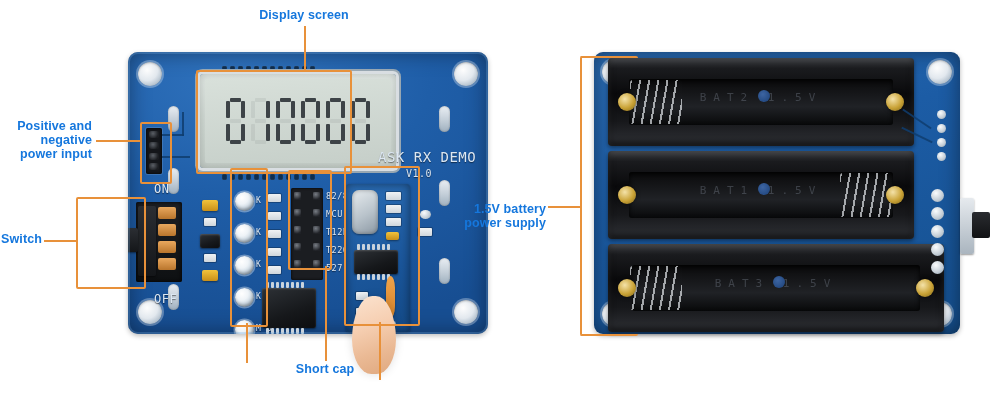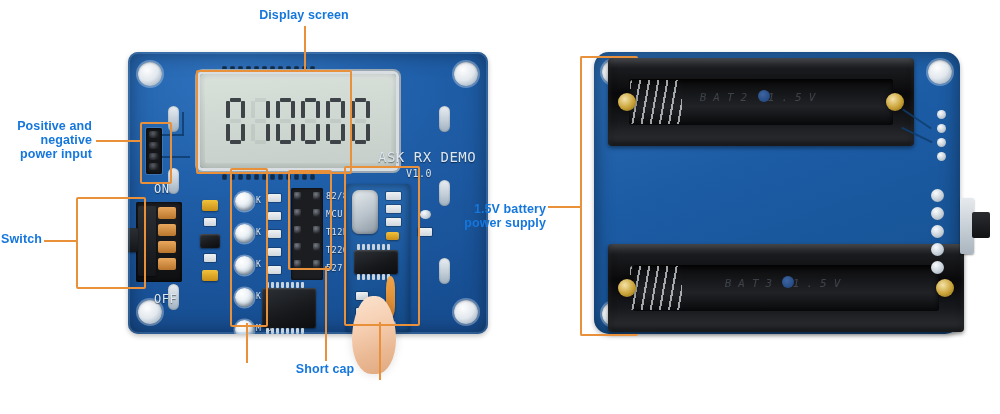--- a/index.html
+++ b/index.html
@@ -113,23 +113,23 @@
            border-radius:50%/12px;box-shadow:0 1px 2px rgba(0,0,0,.4);}
 
   
   .finger{position:absolute;border-radius:46% 46% 44% 44%/56% 56% 44% 44%;
           background:linear-gradient(160deg,#fbe3cf 0%,#f6cfb2 38%,#eab994 70%,#dfa87f 100%);
           box-shadow:0 0 10px rgba(0,0,0,.13);}
   .nail{position:absolute;border-radius:50%/60% 60% 40% 40%;
         background:linear-gradient(170deg,#fcefe3,#f3d6bf);opacity:.75;}
 
   
-  .batboard{position:absolute;border-radius:15px;
+  .batboard{position:absolute;border-radius:9px;
         background:linear-gradient(160deg,#2a6cb4 0%,#1c5ca5 40%,#15508f 100%);
-        box-shadow:inset 0 0 20px rgba(0,0,0,.45),0 2px 5px rgba(0,0,0,.28);font-style:italic;}
+        box-shadow:inset 0 0 20px rgba(0,0,0,.45),0 2px 5px rgba(0,0,0,.28);}
   .holder{position:absolute;border-radius:4px;
         background:linear-gradient(180deg,#3a3c40 0%,#1a1b1e 12%,#0a0a0c 40%,#17181b 72%,#303237 100%);
         box-shadow:inset 0 2px 6px rgba(255,255,255,.12), inset 0 -3px 7px rgba(0,0,0,.8),
                     0 2px 4px rgba(0,0,0,.45);}
   .holder .cav{position:absolute;left:7%;right:7%;top:24%;height:52%;border-radius:3px;
         background:linear-gradient(180deg,#0a0a0b,#202226 60%,#08090a);
         box-shadow:inset 0 2px 5px rgba(0,0,0,.9);}
   .holder .btxt{position:absolute;left:0;right:0;top:38%;text-align:center;
         color:rgba(150,160,175,.30);font-size:11px;letter-spacing:7px;
         font-family:"DejaVu Sans Mono",monospace;}
@@ -406,22 +406,30 @@
 
     <div class="holder" style="left:14px;top:6px;width:306px;height:88px;">
       <div class="cav"></div>
       <div class="btxt">BAT2  1.5V</div>
       <div class="dot"></div>
       <div class="spring" style="left:22px;"></div>
       <div class="btncap" style="left:10px;"></div>
       <div class="btncap" style="right:10px;"></div>
     </div>
 
-
-    <div class="holder" style="left:14px;top:192px;width:336px;height:88px;padding-left:20px;">
+    <div class="holder" style="left:14px;top:99px;width:306px;height:88px;">
+      <div class="cav"></div>
+      <div class="btxt">BAT1  1.5V</div>
+      <div class="dot"></div>
+      <div class="spring" style="right:22px;"></div>
+      <div class="btncap" style="left:10px;"></div>
+      <div class="btncap" style="right:10px;"></div>
+    </div>
+
+    <div class="holder" style="left:14px;top:192px;width:336px;height:88px;">
       <div class="cav"></div>
       <div class="btxt">BAT3  1.5V</div>
       <div class="dot"></div>
       <div class="spring" style="left:22px;"></div>
       <div class="btncap" style="left:10px;"></div>
       <div class="btncap" style="right:10px;"></div>
     </div>
 
     <div class="pad" style="right:14px;top:58px;width:9px;height:9px;"></div>
     <div class="pad" style="right:14px;top:72px;width:9px;height:9px;"></div>

